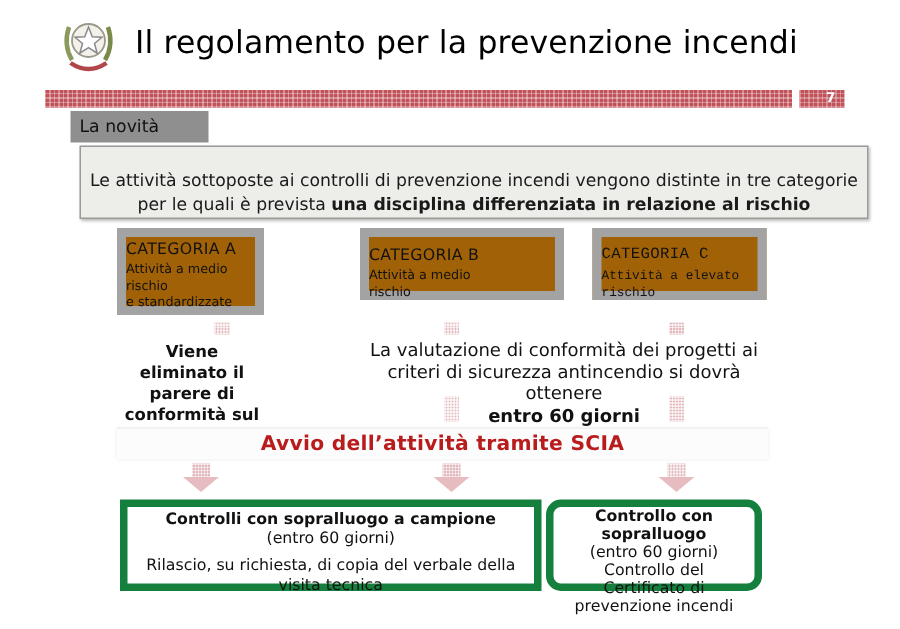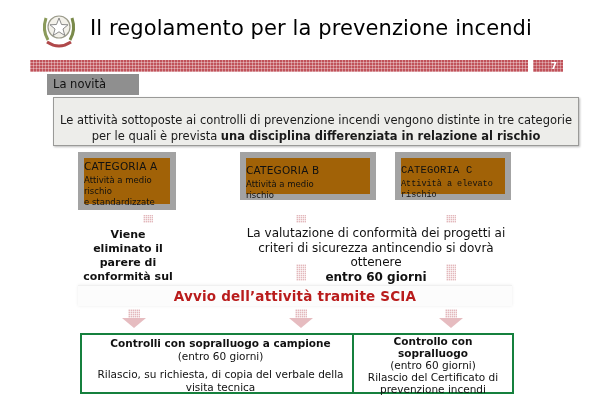--- a/index.html
+++ b/index.html
@@ -47,24 +47,24 @@
           text-align:center; font-size:13.5px; font-weight:bold; line-height:20px; color:#b91c1c; letter-spacing:0.2px;
           box-shadow:0 0 3px rgba(0,0,0,0.08); }
   .arrow { width:24px; height:18px; }
   .arrow .stem { position:absolute; left:6px; top:0; width:12px; height:9px; }
   .arrow .head { position:absolute; left:0; top:9px; width:0; height:0;
                  border-left:12px solid transparent; border-right:12px solid transparent; border-top:10px solid #e6bcc0; }
   .patt { background-color:#e3b8bc;
           background-image:
             repeating-linear-gradient(0deg, rgba(255,255,255,0.55) 0 1px, transparent 1px 2px),
             repeating-linear-gradient(90deg, rgba(255,255,255,0.55) 0 1px, transparent 1px 2px); }
-  .box { border:2px solid #15803d; background:#fff; text-align:center; box-sizing:border-box; font-size:10.5px; line-height:13px; }
+  .box { border:5px solid #15803d; background:#fff; text-align:center; box-sizing:border-box; font-size:10.5px; line-height:13px; }
   .box b { font-weight:bold; }
   .boxL { left:80px; top:333px; width:281px; height:61px; padding-top:2px; }
-  .boxR { left:352px; top:333px; width:162px; height:61px; padding-top:0; line-height:12px; }
+  .boxR { left:364px; top:333px; width:144px; height:61px; padding-top:0; line-height:12px;border-radius:10px; }
   .gap { height:5px; }
 </style>
 </head>
 <body>
 
 <div class="abs emblem">
   <svg width="38" height="42" viewBox="0 0 38 42">
     <path d="M6 8 Q2 20 8 30" stroke="#8a9a5a" stroke-width="3" fill="none"></path>
     <path d="M32 8 Q36 20 30 30" stroke="#7a8a4a" stroke-width="3" fill="none"></path>
     <circle cx="19" cy="17" r="11" fill="#f3f1ea" stroke="#9a9a8a" stroke-width="1.2"></circle>
@@ -135,14 +135,14 @@
 
 <div class="abs box boxL">
   <b>Controlli con sopralluogo a campione</b>
   <div>(entro 60 giorni)</div>
   <div class="gap"></div>
   <div>Rilascio, su richiesta, di copia del verbale della visita tecnica</div>
 </div>
 <div class="abs box boxR">
   <b style="display:block; padding:0 16px;">Controllo con sopralluogo</b>
   <div>(entro 60 giorni)</div>
-  <div style="padding:0 8px;">Rilascio del Certificato di prevenzione incendi</div>
+  <div style="padding:0 8px;">Controllo del Certificato di prevenzione incendi</div>
 </div>
 
 </body></html>

